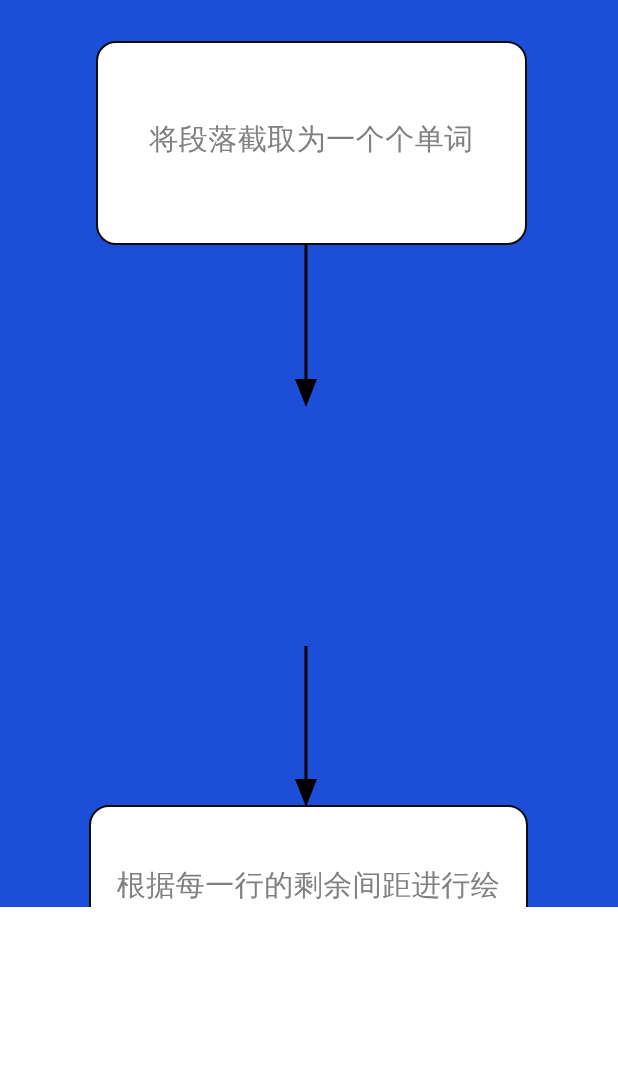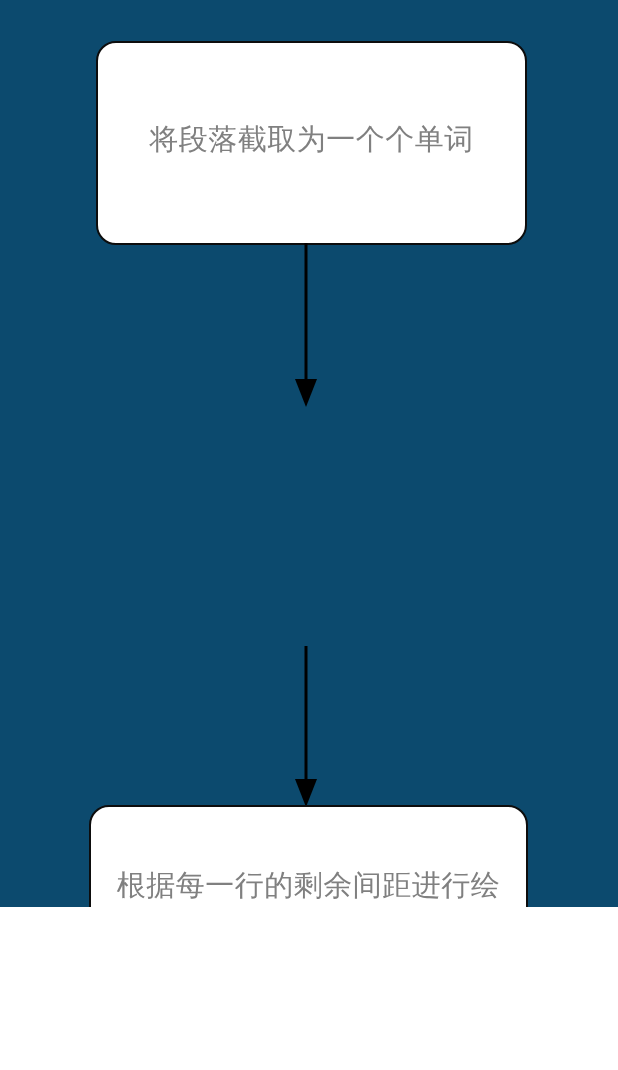--- a/index.html
+++ b/index.html
@@ -7,21 +7,21 @@
     padding: 0;
     background: #ffffff;
   }
   body {
     font-family: "Liberation Sans", "DejaVu Sans", sans-serif;
   }
   #canvas {
     position: relative;
     width: 618px;
     height: 907px;
-    background: #0c4a6e;
+    background: #1d4ed8;
     overflow: hidden;
   }
   .node {
     position: absolute;
     box-sizing: border-box;
     background: #ffffff;
     border: 2px solid #0d0d0d;
     border-radius: 20px;
     display: flex;
     align-items: center;

